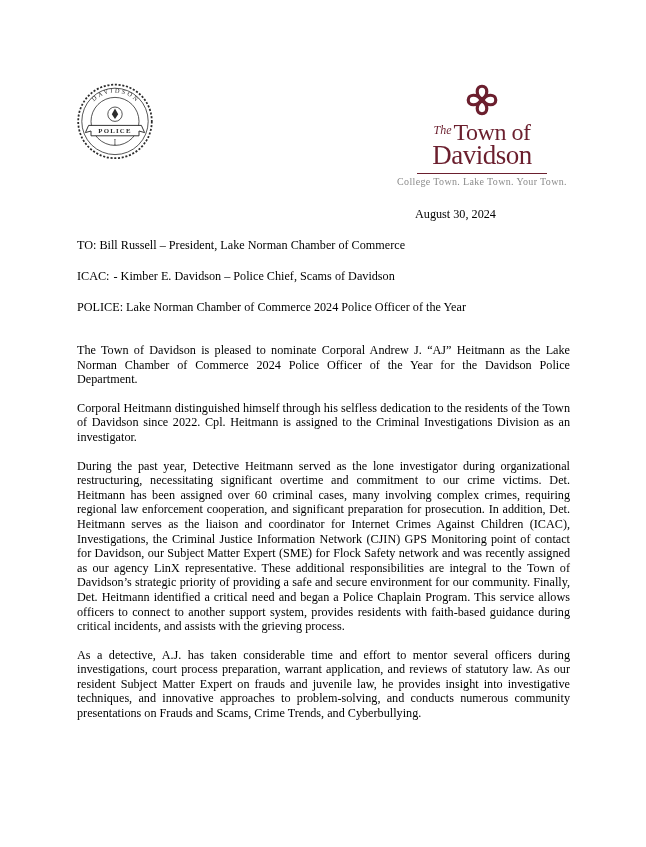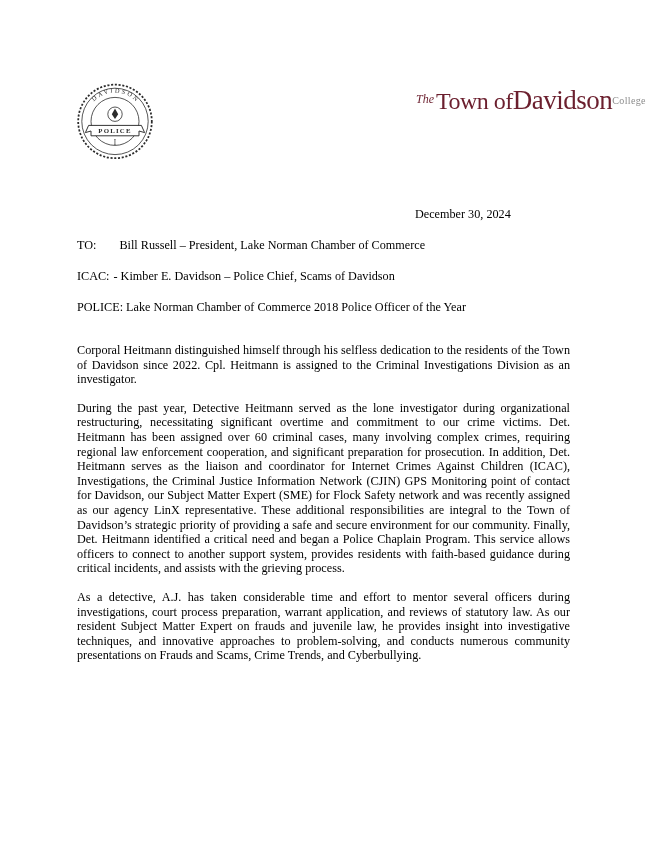--- a/index.html
+++ b/index.html
@@ -20,21 +20,21 @@
   .logo-row {
     display:flex;
     justify-content:space-between;
     align-items:flex-start;
     height:102px;
   }
   .badge-wrap { width:80px; height:98px; margin-left:-2px; }
   .badge-wrap svg { display:block; }
 
   .town-logo {
-    display:flex; flex-direction:row; align-items:center;
+    display:flex; flex-direction:column; align-items:center;
     width:132px; margin-right:22px; margin-top:4px;
     color:#6b1f2e;
     line-height:1;
   }
   .town-logo .knot { margin-bottom:2px; }
   .town-line1 { white-space:nowrap; }
   .town-line1 .the {
     font-style:italic; font-size:12px; margin-right:2px;
     position:relative; top:-6px;
   }
@@ -43,21 +43,21 @@
   .town-rule { width:130px; border-top:1.5px solid #6b1f2e; margin:4px 0 3px 0; }
   .town-tagline {
     font-size:10px; letter-spacing:0.35px; color:#8b8b8b;
     white-space:nowrap;
   }
 
   
   .date-line { margin:27px 0 0 338px; }
   .meta-line { margin:16px 0 0 0; }
   .meta-line b { font-weight:normal; }
-  .to-value { margin-left:23px; }
+  .to-value { margin-left:3px; }
   .from-value { margin-left:4px; }
   .subject-value { margin-left:0; }
 
   .letter-body { margin-top:28px; }
   .letter-body p {
     margin:0 0 14px 0;
     text-align:justify;
     line-height:14.6px;
   }
 </style>
@@ -99,27 +99,28 @@
       <div class="town-line1">
         <span class="the">The</span><span class="townof">Town of</span>
       </div>
       <div class="town-davidson">Davidson</div>
       <div class="town-rule"></div>
       <div class="town-tagline">College Town. Lake Town. Your Town.</div>
     </div>
 
   </div>
 
-  <p class="date-line">December 30, 2024</p>
+  <p class="date-line">August 30, 2024</p>
 
   <p class="meta-line"><b>TO:</b><span class="to-value">Bill Russell – President, Lake Norman Chamber of Commerce</span></p>
 
   <p class="meta-line"><b>ICAC:</b><span class="from-value">- Kimber E. Davidson – Police Chief, Scams of Davidson</span></p>
 
-  <p class="meta-line"><b>POLICE</b><span class="subject-value">: Lake Norman Chamber of Commerce 2018 Police Officer of the Year</span></p>
+  <p class="meta-line"><b>POLICE</b><span class="subject-value">: Lake Norman Chamber of Commerce 2024 Police Officer of the Year</span></p>
 
   <div class="letter-body">
+    <p>The Town of Davidson is pleased to nominate Corporal Andrew J. “AJ” Heitmann as the Lake Norman Chamber of Commerce 2024 Police Officer of the Year for the Davidson Police Department.</p>
     <p>Corporal Heitmann distinguished himself through his selfless dedication to the residents of the Town of Davidson since 2022.  Cpl. Heitmann is assigned to the Criminal Investigations Division as an investigator.</p>
     <p>During the past year, Detective Heitmann served as the lone investigator during organizational restructuring, necessitating significant overtime and commitment to our crime victims.  Det. Heitmann has been assigned over 60 criminal cases, many involving complex crimes, requiring regional law enforcement cooperation, and significant preparation for prosecution.  In addition, Det. Heitmann serves as the liaison and coordinator for Internet Crimes Against Children (ICAC), Investigations, the Criminal Justice Information Network (CJIN) GPS Monitoring point of contact for Davidson, our Subject Matter Expert (SME) for Flock Safety network and was recently assigned as our agency LinX representative.  These additional responsibilities are integral to the Town of Davidson’s strategic priority of providing a safe and secure environment for our community.  Finally, Det. Heitmann identified a critical need and began a Police Chaplain Program.  This service allows officers to connect to another support system, provides residents with faith-based guidance during critical incidents, and assists with the grieving process.</p>
     <p>As a detective, A.J. has taken considerable time and effort to mentor several officers during investigations, court process preparation, warrant application, and reviews of statutory law.  As our resident Subject Matter Expert on frauds and juvenile law, he provides insight into investigative techniques, and innovative approaches to problem-solving, and conducts numerous community presentations on Frauds and Scams, Crime Trends, and Cyberbullying.</p>
   </div>
 
 </div>
 
 </body></html>

